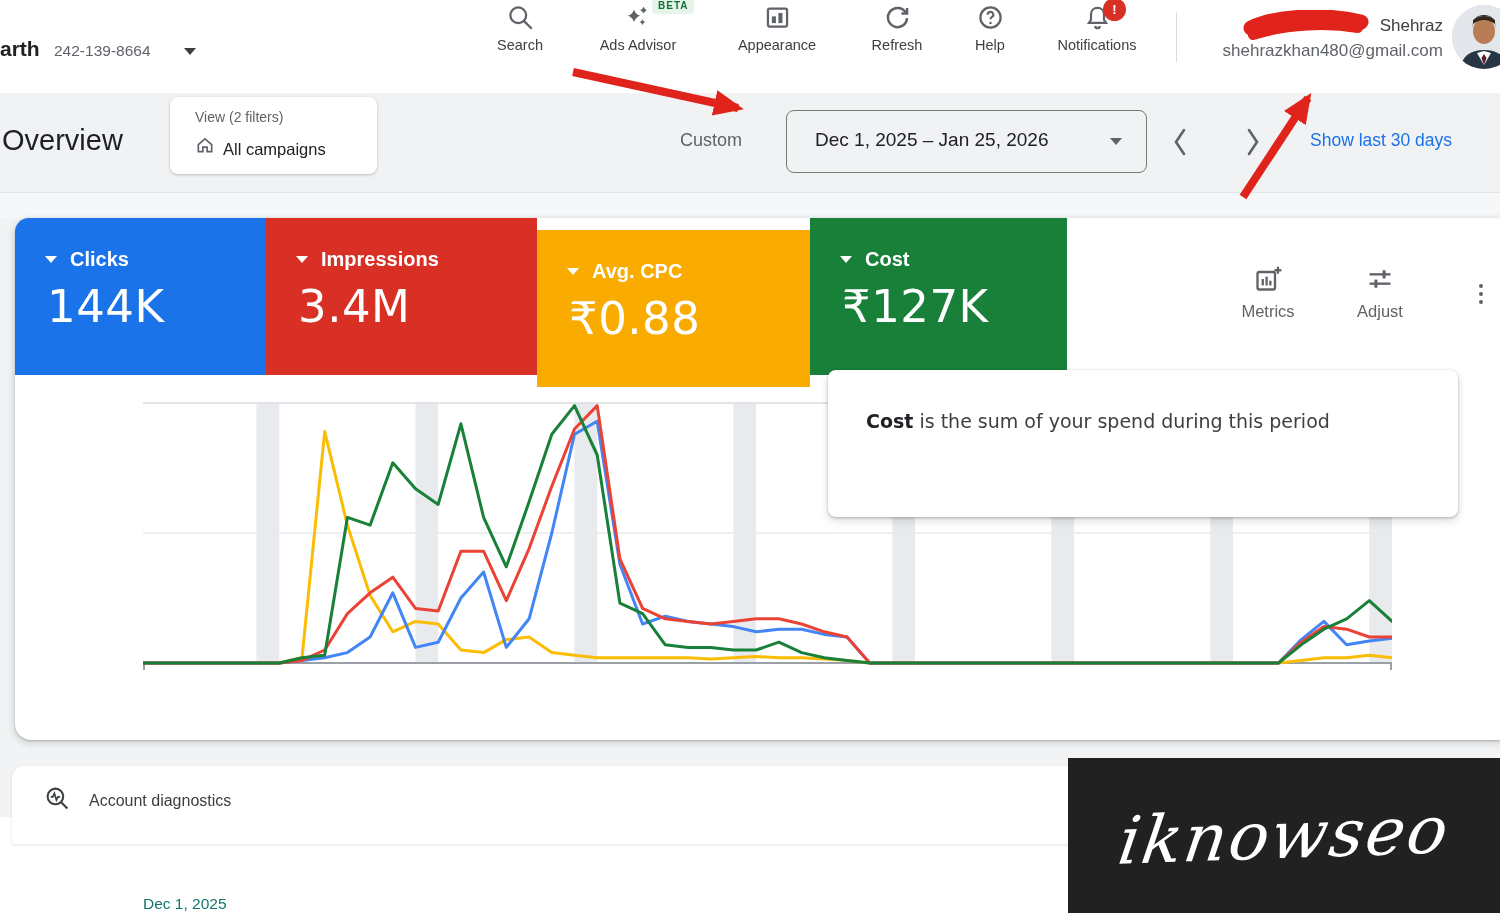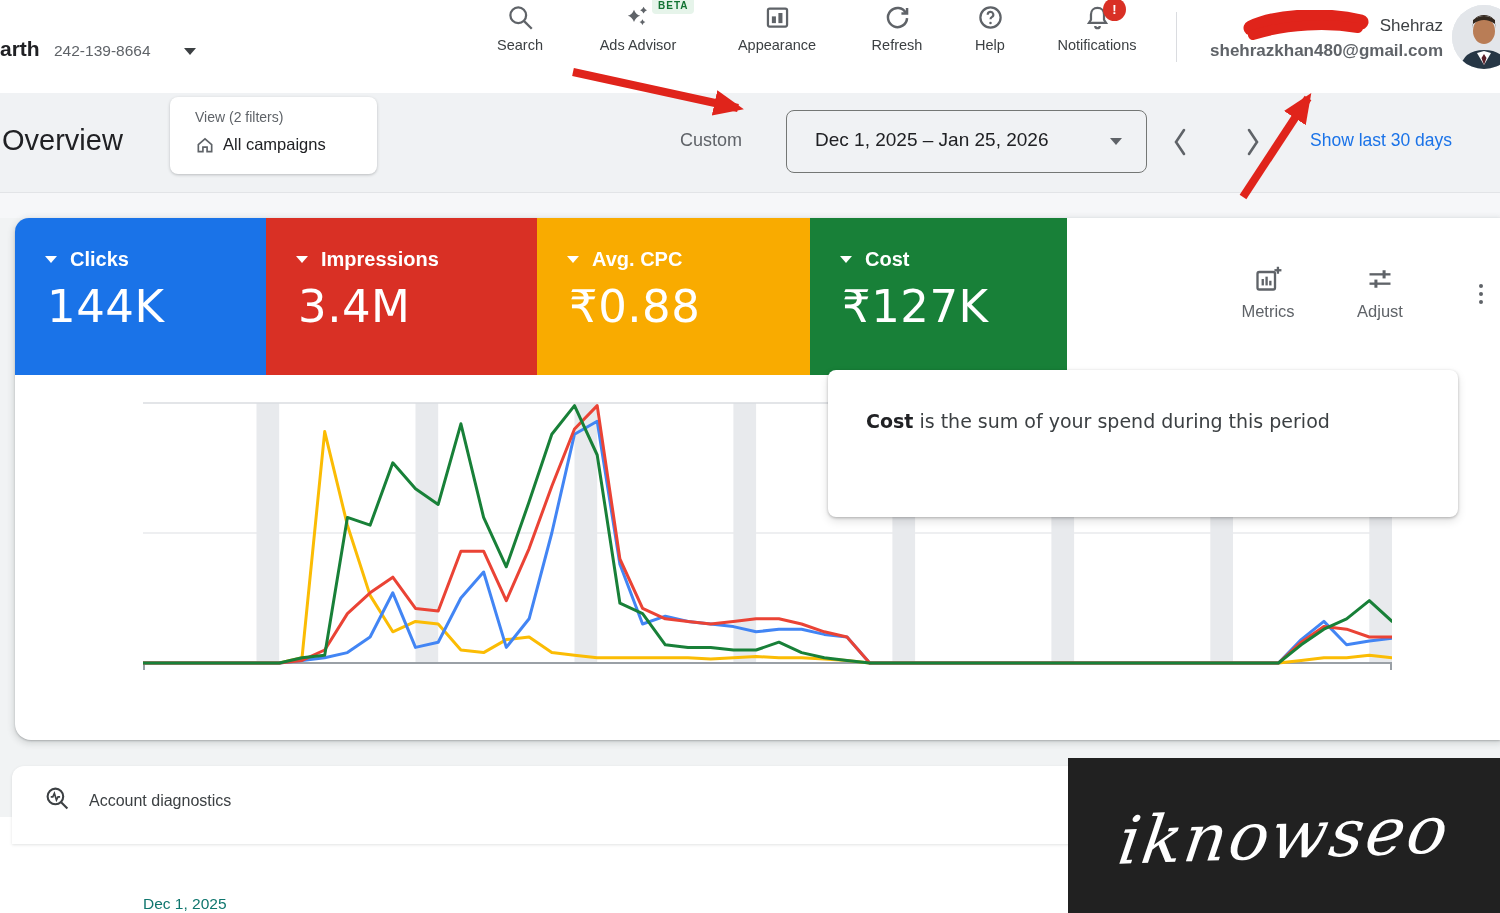--- a/index.html
+++ b/index.html
@@ -16,34 +16,34 @@
   .nav-item { position:absolute; top:4px; width:130px; text-align:center; cursor:pointer; }
   .nav-item svg { display:block; margin:0 auto; }
   .nav-label { display:block; margin-top:6px; font-size:14.5px; color:#3c4043; }
   .beta-pill { position:absolute; left:652px; top:-3px; background:#e6f4ea; color:#137333;
                font-size:10px; font-weight:700; letter-spacing:1px; padding:3px 6px; border-radius:4px; z-index:6; }
   .notif-badge { position:absolute; left:1103px; top:-2px; width:23px; height:23px; border-radius:50%;
                  background:#d93025; color:#fff; font-size:13px; font-weight:700; text-align:center;
                  line-height:23px; z-index:6; }
   .hdr-divider { position:absolute; left:1176px; top:12px; width:1px; height:50px; background:#dadce0; }
   .profile-name { position:absolute; right:57px; top:16px; font-size:17px; color:#3c4043; }
-  .profile-email { position:absolute; right:57px; top:41px; font-size:17px; color:#5f6368;font-weight:bold; }
+  .profile-email { position:absolute; right:57px; top:41px; font-size:17px; color:#5f6368; }
   .scribble { position:absolute; left:1243px; top:10px; z-index:7; }
   .avatar { position:absolute; left:1452px; top:5px; width:64px; height:64px; border-radius:50%; overflow:hidden; background:#dfe3e8; }
 
   
   .strip  { position:absolute; left:0; top:93px; width:1500px; height:100px; background:#f0f2f4; }
   .strip2 { position:absolute; left:0; top:193px; width:1500px; height:25px; background:#f6f7f9; }
   .bg-grey { position:absolute; left:0; top:193px; width:1500px; height:624px; background:#f1f3f4; }
   .strip-line { position:absolute; left:0; top:192px; width:1500px; height:1px; background:#e2e4e7; }
   .page-title { position:absolute; left:2px; top:124px; font-size:29px; color:#202124; }
   .view-card { position:absolute; left:170px; top:97px; width:207px; height:77px; background:#fff; border-radius:8px;
                box-shadow:0 1px 3px rgba(60,64,67,.3); cursor:pointer; }
   .view-label { position:absolute; left:25px; top:12px; font-size:14px; color:#5f6368; }
-  .view-row { position:absolute; left:25px; top:38px; display:flex; align-items:flex-start; gap:8px; }
+  .view-row { position:absolute; left:25px; top:38px; display:flex; align-items:flex-end; gap:8px; }
   .view-value { font-size:16.5px; font-weight:500; color:#202124; }
   .custom-label { position:absolute; left:680px; top:130px; font-size:18px; color:#5f6368; }
   .date-box { position:absolute; left:786px; top:110px; width:361px; height:63px; border:1.5px solid #747775;
               border-radius:8px; cursor:pointer; }
   .date-text { position:absolute; left:28px; top:18px; font-size:19px; color:#202124; }
   .date-caret { position:absolute; right:24px; top:27px; }
   .chev { position:absolute; top:127px; cursor:pointer; }
   .show-last { position:absolute; left:1310px; top:130px; font-size:17.5px; font-weight:500; color:#1a73e8; cursor:pointer; }
 
   
@@ -223,21 +223,21 @@
         </span>
       <span class="sc-value">144K</span>
     </div>
     <div class="sc" style="left: 251px; width: 271px; background: rgb(217, 48, 37);">
       <span class="sc-label">
           <span class="sc-caret"></span>
         <span>Impressions</span>
         </span>
       <span class="sc-value">3.4M</span>
     </div>
-    <div class="sc" style="left: 522px; width: 273px; background: rgb(249, 171, 0);">
+    <div class="sc" style="left: 522px; width: 273px; background: rgb(249, 171, 0); margin-top: 12px;">
       <span class="sc-label">
           <span class="sc-caret"></span>
         <span>Avg. CPC</span>
         </span>
       <span class="sc-value">₹0.88</span>
     </div>
     <div class="sc" style="left: 795px; width: 257px; background: rgb(24, 128, 56);">
       <span class="sc-label">
           <span class="sc-caret"></span>
         <span>Cost</span>

